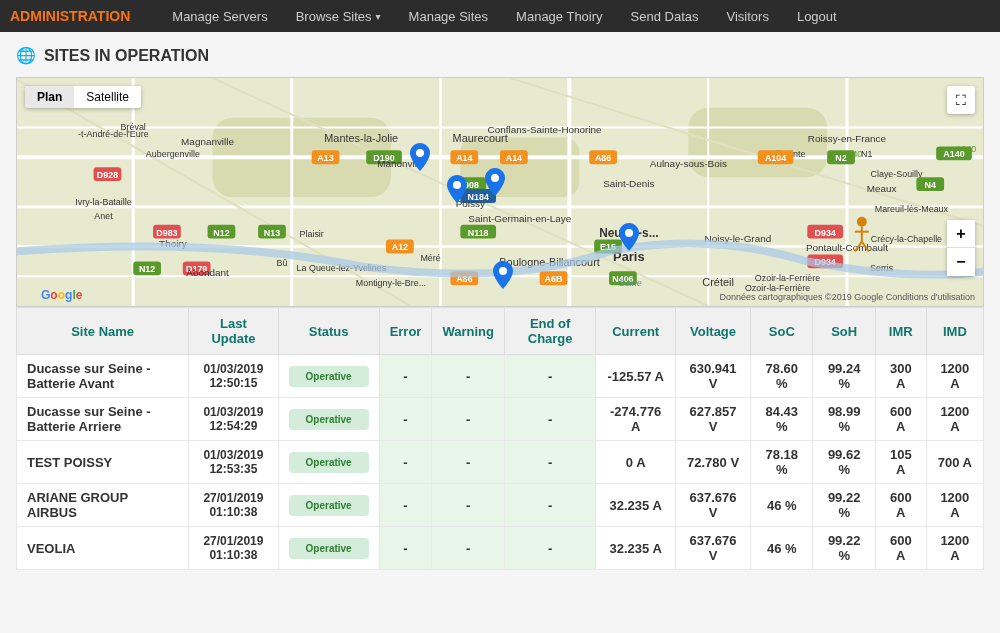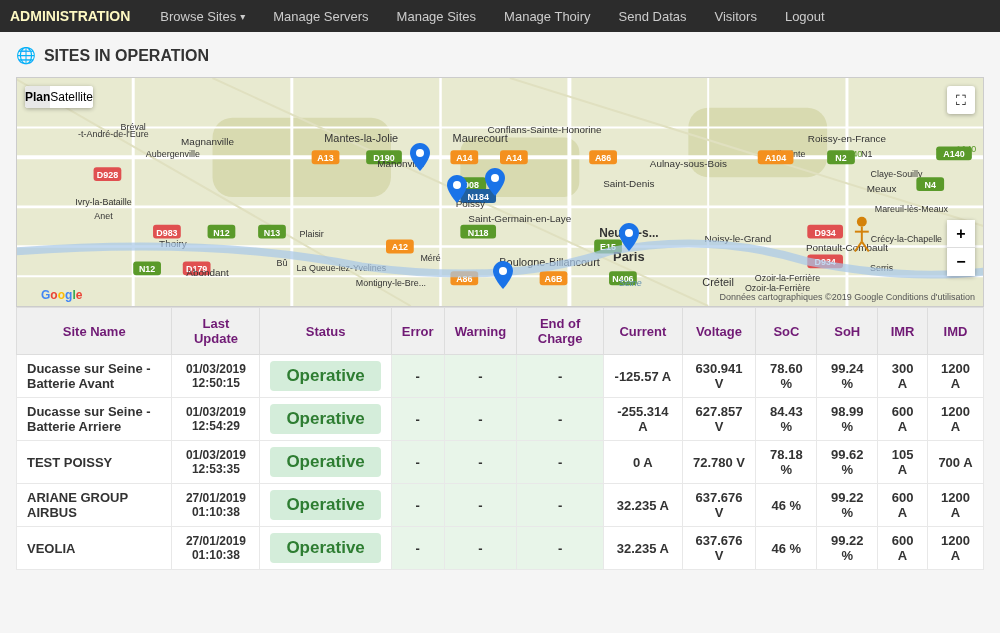--- a/index.html
+++ b/index.html
@@ -9,24 +9,24 @@
     .navbar {
       background: #2c2c2c;
       color: #ccc;
       display: flex;
       align-items: center;
       height: 32px;
       padding: 0 10px;
       gap: 0;
     }
     .navbar-brand {
-      color: #fef9c3;
+      color: #f97316;
       font-weight: bold;
       font-size: 14px;
-      margin-right: 16px;
+      margin-right: 28px;
       white-space: nowrap;
     }
     .nav-item {
       color: #ccc;
       padding: 0 14px;
       height: 32px;
       display: flex;
       align-items: center;
       cursor: pointer;
       font-size: 13px;
@@ -77,21 +77,21 @@
       left: 8px;
       background: #fff;
       border-radius: 3px;
       box-shadow: 0 1px 4px rgba(0,0,0,0.3);
       display: flex;
       overflow: hidden;
       font-size: 12px;
       z-index: 10;
     }
     .map-type-btn {
-      padding: 4px 0;
+      padding: 4px 12px;
       cursor: pointer;
       background: #fff;
       border: none;
       font-size: 12px;
     }
     .map-type-btn.active {
       background: #e8e8e8;
       font-weight: bold;
     }
     .map-fullscreen {
@@ -168,62 +168,62 @@
     }
     .data-table thead tr {
       background: #f0f0f0;
     }
     .data-table th {
       padding: 8px 10px;
       text-align: center;
       font-weight: bold;
       font-size: 13px;
       border: 1px solid #ddd;
-      color: #701a75;
+      color: #0f766e;
     }
     .data-table th:first-child { text-align: center; }
     .data-table td {
       padding: 6px 10px;
       border: 1px solid #e8e8e8;
       text-align: center;
       font-size: 13px;
       color: #333;
       font-weight: bold;
     }
     .data-table td:first-child { text-align: left; }
     .data-table td:nth-child(2) { text-align: center; font-size: 12px; }
     .data-table tbody tr:nth-child(odd) { background: #fff; }
     .data-table tbody tr:nth-child(even) { background: #fff; }
 
     .status-badge {
       background: #d4edda;
       color: #2e7d32;
       padding: 5px 16px;
       border-radius: 4px;
-      font-size: 17px;
+      font-size: 10px;
       display: inline-block;
       min-width: 80px;
       text-align: center;
     }
 
     .dash-cell {
       color: #555;
     }
   </style>
 </head>
 <body>
 
 <nav class="navbar">
   <span class="navbar-brand">ADMINISTRATION</span>
   <div class="nav-item">
+    <span>Manage Servers</span>
+  </div>
+  <div class="nav-item">
     <span>Browse Sites</span>
     <span class="caret">▾</span>
-  </div>
-  <div class="nav-item">
-    <span>Manage Servers</span>
   </div>
   <div class="nav-item">
     <span>Manage Sites</span>
   </div>
   <div class="nav-item">
     <span>Manage Thoiry</span>
   </div>
   <div class="nav-item">
     <span>Send Datas</span>
   </div>
@@ -473,21 +473,21 @@
           <td>1200 A</td>
         </tr>
         <tr style="background: rgb(255, 255, 255);">
           <td>Ducasse sur Seine - Batterie Arriere</td>
           <td style="font-size: 12px; white-space: pre-line;">01/03/2019
 12:54:29</td>
           <td><span class="status-badge">Operative</span></td>
           <td class="dash-cell" style="background: rgb(232, 245, 233);">-</td>
           <td class="dash-cell" style="background: rgb(232, 245, 233);">-</td>
           <td class="dash-cell" style="background: rgb(232, 245, 233);">-</td>
-          <td>-255.314 A</td>
+          <td>-274.776 A</td>
           <td>627.857 V</td>
           <td>84.43 %</td>
           <td>98.99 %</td>
           <td>600 A</td>
           <td>1200 A</td>
         </tr>
         <tr style="background: rgb(255, 255, 255);">
           <td>TEST POISSY</td>
           <td style="font-size: 12px; white-space: pre-line;">01/03/2019
 12:53:35</td>

